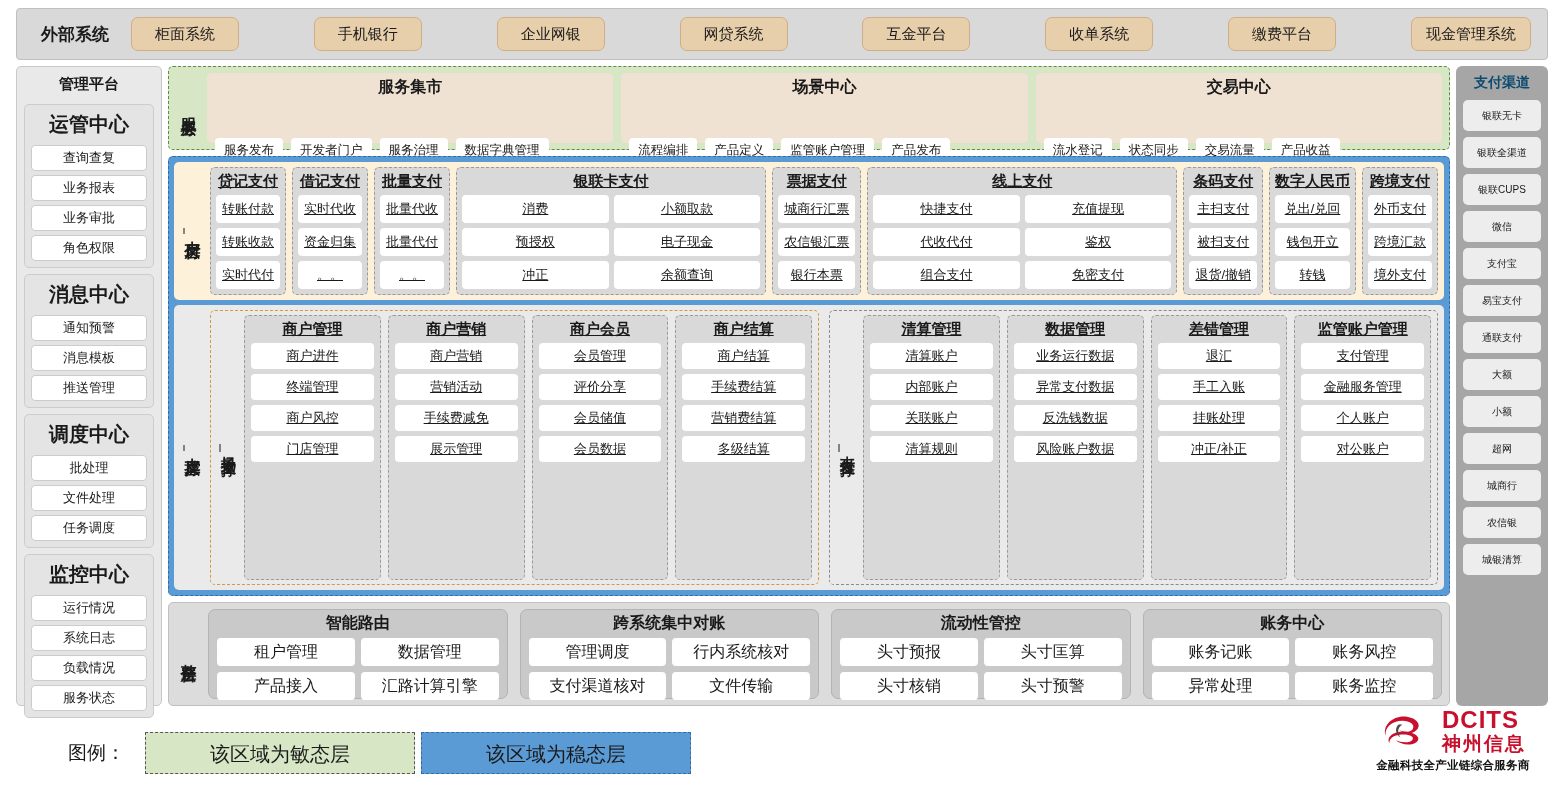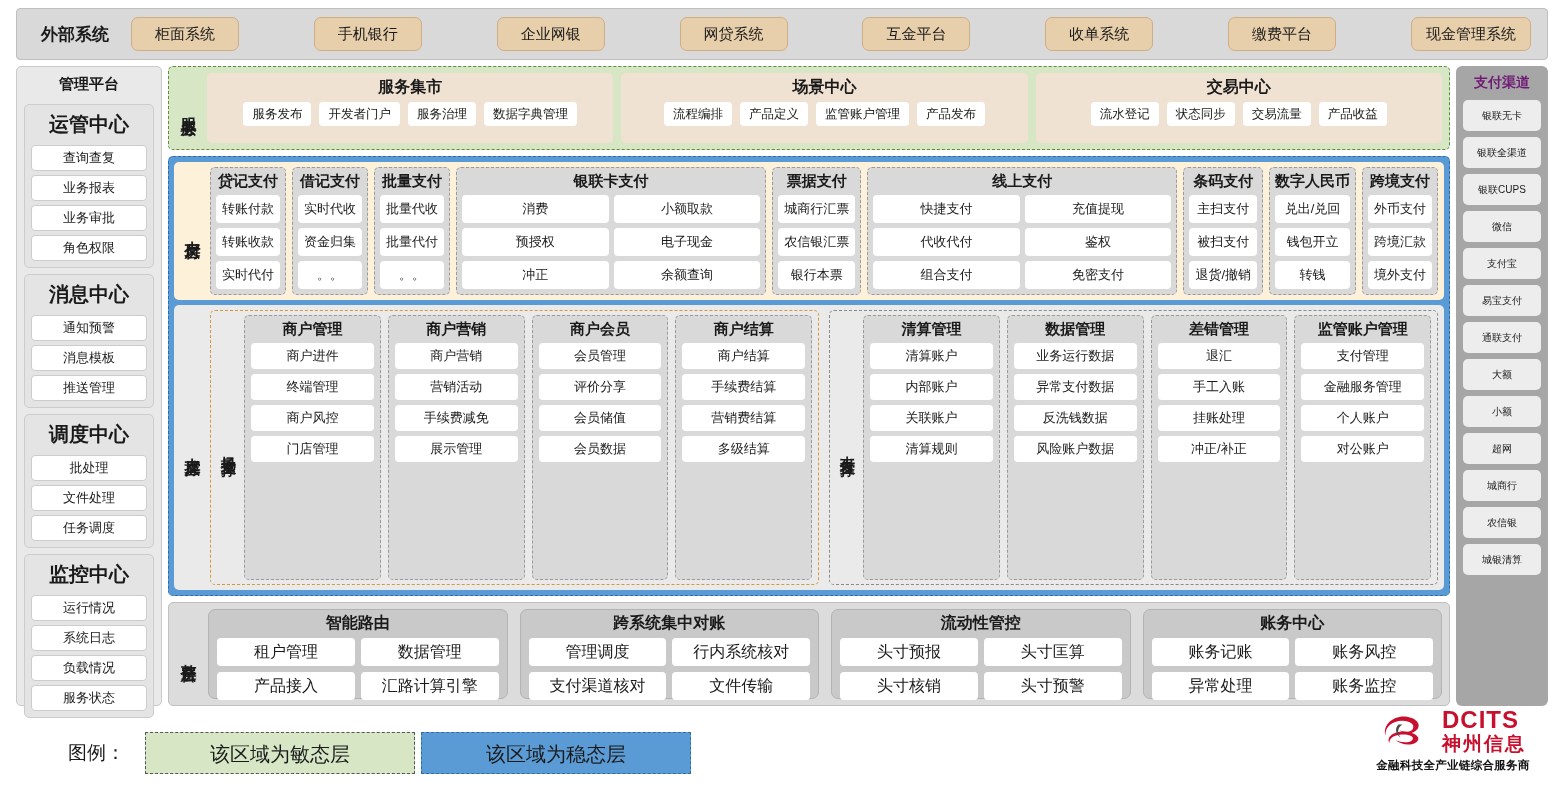--- a/index.html
+++ b/index.html
@@ -59,30 +59,30 @@
     font-weight:bold; font-size:16px; letter-spacing:2px;
     display:flex; align-items:center; justify-content:center;
     width:24px; flex:0 0 24px; white-space:nowrap;
   }
   .svc-cards { display:flex; flex:1; gap:8px; min-width:0; }
   .svc-card {
     flex:1; background:#f0e2d2; border-radius:5px; padding:3px 8px 6px;
     display:flex; flex-direction:column; min-width:0;
   }
   .svc-card-title { text-align:center; font-weight:bold; font-size:16px; padding:1px 0 4px; }
-  .svc-chips { display:flex; gap:8px; justify-content:center; flex-wrap:nowrap; }
+  .svc-chips { display:flex; gap:8px; justify-content:flex-start; flex-wrap:nowrap;margin-top:36px; }
   .svc-chip {
     background:#ffffff; border-radius:4px; height:24px; line-height:24px;
     font-size:12.5px; padding:0 9px; white-space:nowrap;
   }
 
   
   .stable {
     background:#5b9bd5; border:1px dashed #2f6da8; border-radius:5px;
-    padding:5px; display:flex; flex-direction:column; gap:5px; flex:1; min-height:0;
+    padding:5px; display:flex; flex-direction:column; gap:5px; flex:1; min-height:0;text-decoration:underline;
   }
 
   
   .pay-layer {
     background:#fdf2d9; border-radius:5px; padding:5px 6px;
     display:flex; gap:6px; align-items:stretch;
   }
   .pay-cols { display:flex; flex:1; gap:6px; min-width:0; }
   .pay-col {
     background:#d9d9d9; border:1px dashed #9a9a9a; border-radius:5px;
@@ -143,21 +143,21 @@
     background:#ffffff; border-radius:4px; height:28px; line-height:28px;
     text-align:center; font-size:16px; white-space:nowrap;
   }
 
   
   .chan {
     width:92px; flex:0 0 92px;
     background:#a6a6a6; border-radius:6px;
     padding:6px 7px; display:flex; flex-direction:column; gap:6px;
   }
-  .chan-title { text-align:center; font-weight:bold; font-size:14px; color:#701a75; padding:2px 0 2px; }
+  .chan-title { text-align:center; font-weight:bold; font-size:14px; color:#0c4a6e; padding:2px 0 2px; }
   .chan-item {
     background:#ededed; border-radius:5px; height:31px; line-height:31px;
     text-align:center; font-size:10px; white-space:nowrap;
   }
 
   
   .footer { display:flex; align-items:center; padding:10px 8px 0 60px; height:84px; position:relative; }
   .legend-label { font-size:19px; margin-right:20px; }
   .legend-chip {
     height:42px; line-height:42px; font-size:20px; text-align:center;

